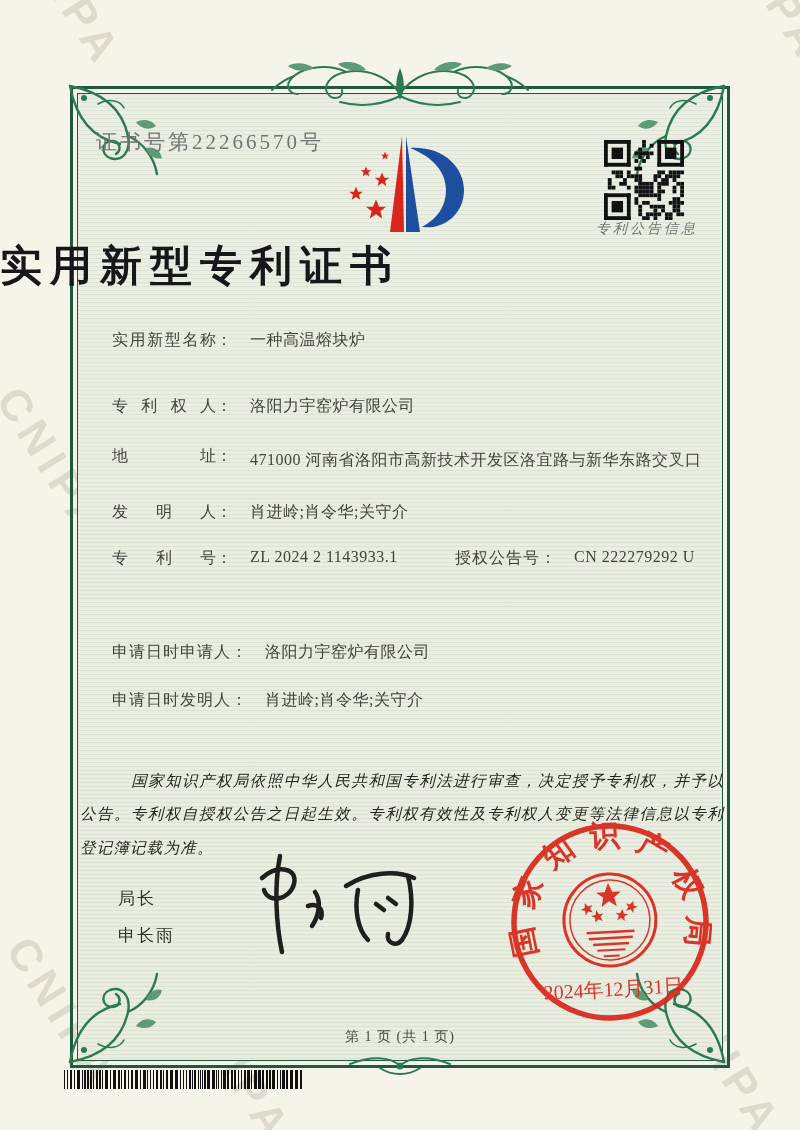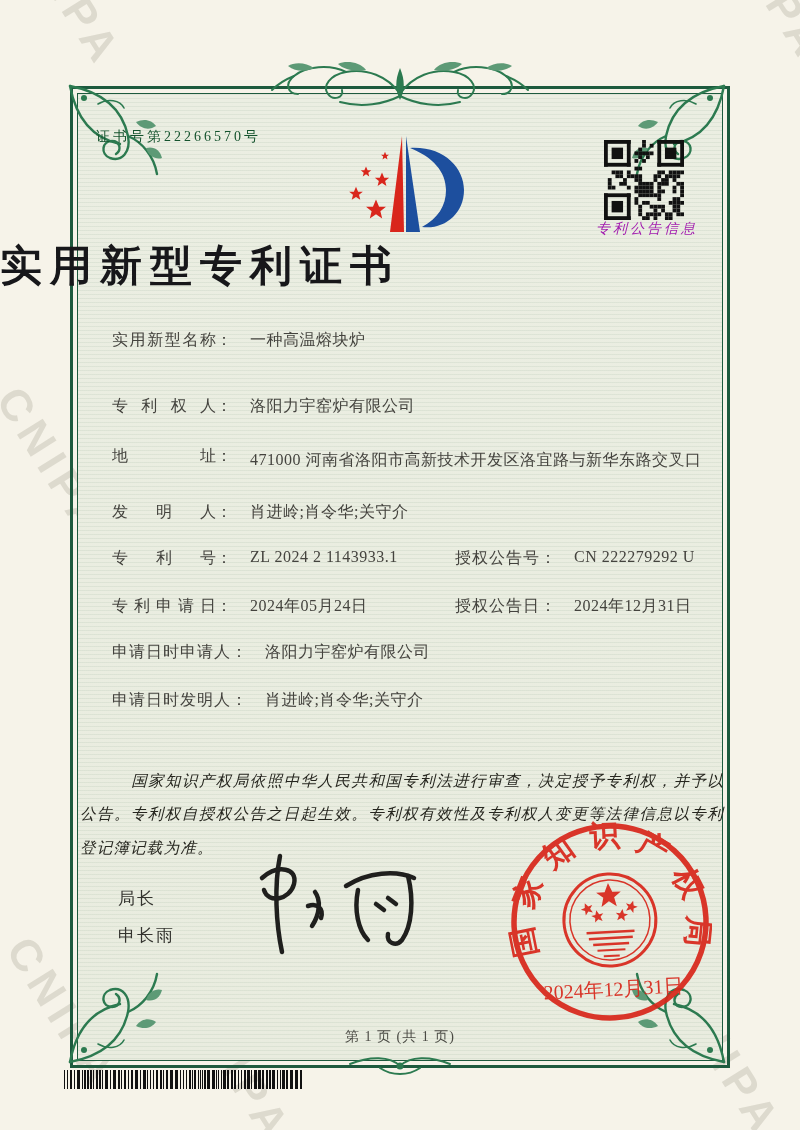--- a/index.html
+++ b/index.html
@@ -12,25 +12,25 @@
         border:1px solid #1d5a3e;
         background:
           repeating-linear-gradient(180deg, rgba(104,140,112,0.10) 0 1px, rgba(0,0,0,0) 1px 4px),
           linear-gradient(#ebeee2,#e9ecdf);}
   
   .wm{position:absolute;z-index:1;font-family:"Liberation Sans",sans-serif;
       font-weight:bold;font-size:44px;letter-spacing:7px;color:rgba(125,118,100,0.20);
       transform:rotate(58deg);white-space:nowrap;}
   
   .content{position:absolute;left:0;top:0;width:800px;height:1130px;z-index:3;}
-  .cert-no{position:absolute;left:96px;top:128px;font-size:14px;letter-spacing:3px;color:#14532d;}
+  .cert-no{position:absolute;left:96px;top:128px;font-size:21px;letter-spacing:3px;color:#737373;}
   .logo{position:absolute;left:338px;top:130px;}
   .qr-box{position:absolute;left:604px;top:140px;}
   .qr-caption{position:absolute;left:592px;top:220px;width:110px;text-align:center;
-      font-style:italic;font-size:14px;letter-spacing:3px;color:#a21caf;}
+      font-style:italic;font-size:14px;letter-spacing:3px;color:#737373;}
   .title{position:absolute;left:0;top:238px;width:800px;text-align:left;
       font-size:42px;font-weight:bold;letter-spacing:8px;color:#17171a;}
   .row{position:absolute;left:112px;font-size:16px;color:#44433e;white-space:nowrap;}
   .lbl{display:inline-block;width:104px;text-align:justify;text-align-last:justify;
       vertical-align:top;}
   .lbl7{display:inline-block;vertical-align:top;letter-spacing:1px;}
   .colon{display:inline-block;vertical-align:top;}
   .val{display:inline-block;margin-left:18px;vertical-align:top;letter-spacing:0.5px;}
   .val.wrap{width:500px;white-space:normal;line-height:1.8;}
   .pair2{position:absolute;left:343px;top:0;}
@@ -278,24 +278,20 @@
     <div class="row" style="top:446px">
       <span class="lbl">地址</span><span class="colon">：</span><span class="val wrap">471000 河南省洛阳市高新技术开发区洛宜路与新华东路交叉口</span>
     </div>
     <div class="row" style="top:502px">
       <span class="lbl">发明人</span><span class="colon">：</span><span class="val">肖进岭;肖令华;关守介</span>
     </div>
     <div class="row" style="top:548px">
       <span class="lbl">专利号</span><span class="colon">：</span><span class="val">ZL 2024 2 1143933.1</span>
       <span class="pair2"><span class="lbl7">授权公告号</span><span class="colon">：</span><span class="val">CN 222279292 U</span></span>
     </div>
-    <div class="row" style="top:596px">
-      <span class="lbl">专利申请日</span><span class="colon">：</span><span class="val">2024年05月24日</span>
-      <span class="pair2"><span class="lbl7">授权公告日</span><span class="colon">：</span><span class="val">2024年12月31日</span></span>
-    </div>
     <div class="row" style="top:690px">
       <span class="lbl7">申请日时发明人</span><span class="colon">：</span><span class="val">肖进岭;肖令华;关守介</span>
     </div>
     <div class="row" style="top:642px">
       <span class="lbl7">申请日时申请人</span><span class="colon">：</span><span class="val">洛阳力宇窑炉有限公司</span>
     </div>
 
     <div class="body-par">国家知识产权局依照中华人民共和国专利法进行审查，决定授予专利权，并予以公告。专利权自授权公告之日起生效。专利权有效性及专利权人变更等法律信息以专利登记簿记载为准。</div>
 
     <div class="signer">

